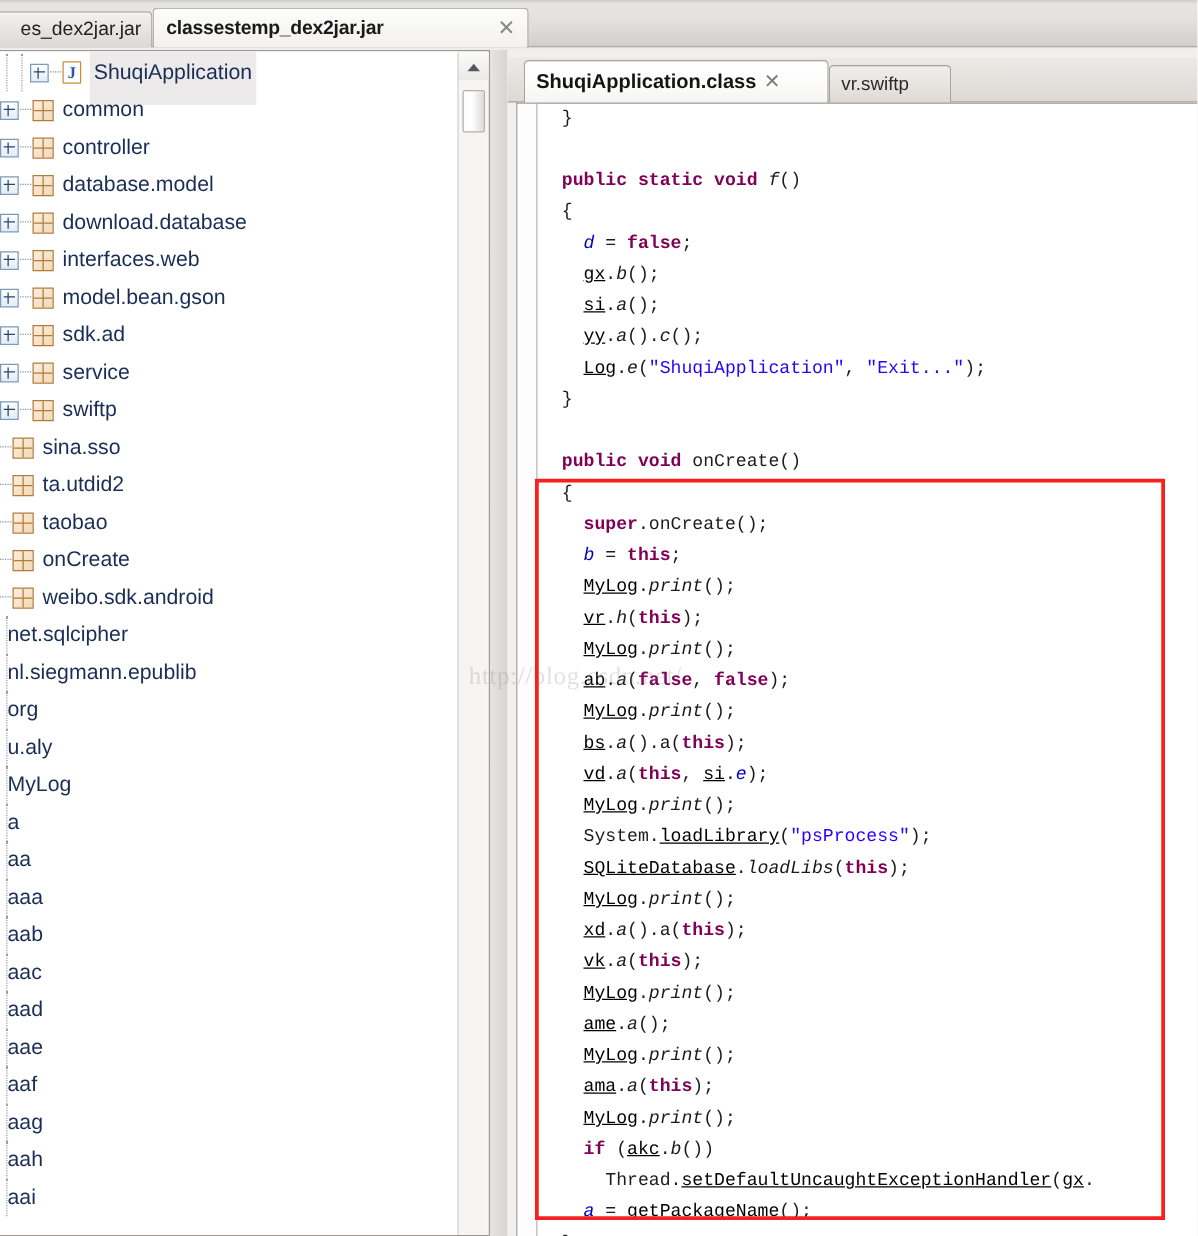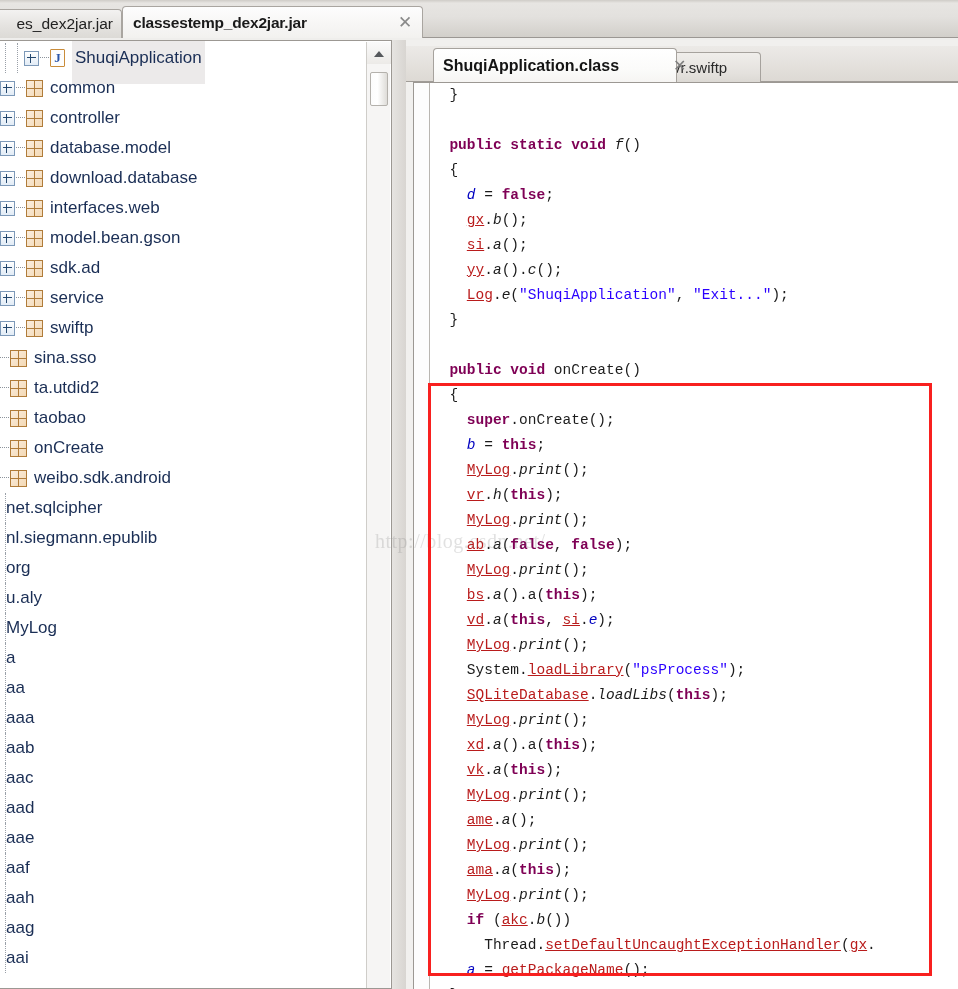--- a/index.html
+++ b/index.html
@@ -261,27 +261,26 @@
     border: 1px solid #a6a29d;
     border-bottom: none;
     border-radius: 4px 4px 0 0;
     display: flex;
     align-items: center;
     padding: 0 9px;
     white-space: nowrap;
     font-size: 16px;
   }
   .etab.active {
-    left: 27px;
+    left: 13px;
     width: 244px;
     background: linear-gradient(to bottom,#ffffff 0%, #fbfbfa 60%, #f6f5f3 100%);
     font-weight: bold;
     color: #141414;
     z-index: 3;
-    gap: 48px;
   }
   .etab.inactive {
     left: 257px;
     width: 98px;
     top: 6px;
     height: 30px;
     background: linear-gradient(to bottom,#f0eeeb 0%, #e4e1dd 70%, #dcd9d4 100%);
     color: #2a2a2a;
     font-weight: normal;
     font-size: 15px;
@@ -323,21 +322,21 @@
     color: #1c1c1c;
     white-space: pre;
   }
   .code-line { height: 25px; }
 
   
   .kw   { color: #7f0055; font-weight: bold; }
   .mth  { color: #1a1a1a; font-style: italic; }
   .str  { color: #2a00ff; }
   .fld  { color: #0000c0; font-style: italic; }
-  .lnk  { color: #b91c1c; text-decoration: underline; text-align: center; }
+  .lnk  { color: #000000; text-decoration: underline; text-align: center; }
   .plain{ color: #1c1c1c; }
 
   
   .red-box {
     position: absolute;
     left: 428px; top: 345px;
     width: 504px; height: 593px;
     border: 3px solid #f8201f;
     box-sizing: border-box;
     pointer-events: none;
@@ -522,25 +521,25 @@
             <div class="tree-row">
               <span class="guide" style="width:6px"></span>
               <span class="tree-label">aae</span>
             </div>
             <div class="tree-row">
               <span class="guide" style="width:6px"></span>
               <span class="tree-label">aaf</span>
             </div>
             <div class="tree-row">
               <span class="guide" style="width:6px"></span>
+              <span class="tree-label">aag</span>
+            </div>
+            <div class="tree-row">
+              <span class="guide" style="width:6px"></span>
               <span class="tree-label">aah</span>
-            </div>
-            <div class="tree-row">
-              <span class="guide" style="width:6px"></span>
-              <span class="tree-label">aag</span>
             </div>
             <div class="tree-row">
               <span class="guide" style="width:6px"></span>
               <span class="tree-label">aai</span>
             </div>
           </div>
       </div>
 
       <div class="tree-vscroll">
         <div class="arrow-up"></div>

